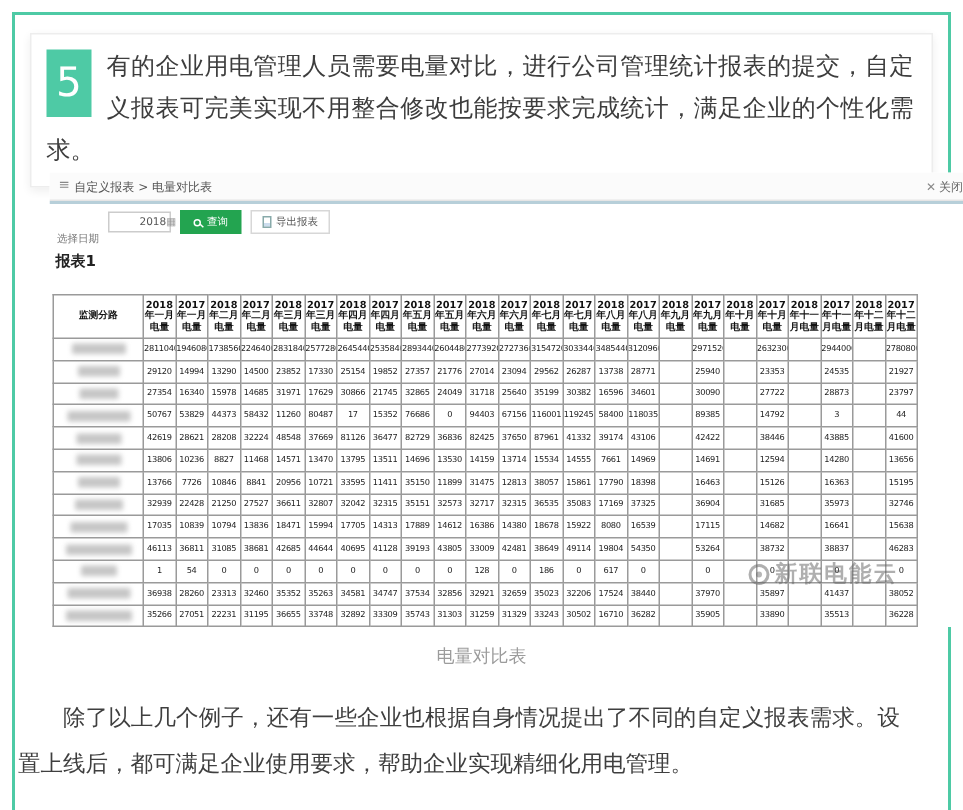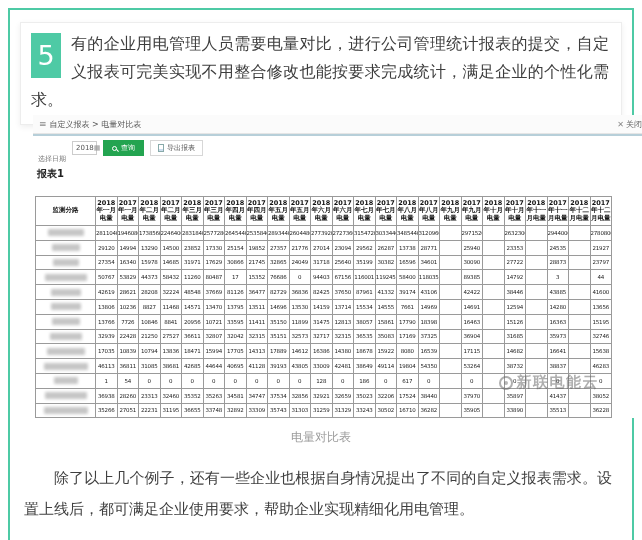--- a/index.html
+++ b/index.html
@@ -24,23 +24,23 @@
   .crumb-bar { height:19px; display:flex; align-items:center; padding:0 6px;
     background:#fbfbfb; border-bottom:1px solid #e5e5e5; font-size:8px; color:#555; }
   .hamburger { font-size:9px; color:#888; margin-right:3px; }
   .close-btn { margin-left:auto; display:flex; align-items:center; gap:2px;
     font-size:8px; color:#666; margin-right:-6px; white-space:nowrap; }
   .close-x { font-size:8px; color:#888; }
 
   .toolbar { display:flex; align-items:center; gap:6px; padding:5px 5px;
     border-top:2px solid #b7cfd9; height:26px; }
   .date-label { font-size:7px; color:#777;margin-top:22px; }
-  .date-input { width:25px; height:14px; border:1px solid #ccc; background:#fff;
+  .date-input { width:42px; height:14px; border:1px solid #ccc; background:#fff;
     font-size:7px; color:#555; display:flex; align-items:center;
-    justify-content:space-between; padding:0 3px; }
+    justify-content:space-between; padding:0 20px; }
   .cal-icon { font-size:7px; color:#999; line-height:1; }
   .btn-search { height:16px; background:#23a450; color:#fff; border:none;
     font-size:7px; display:flex; align-items:center; gap:4px; padding:0 9px; }
   .mag { width:5px; height:5px; border:1px solid #fff; border-radius:50%;
     position:relative; display:inline-block; }
   .mag::after { content:''; position:absolute; width:3px; height:1px;
     background:#fff; right:-3px; bottom:-1px; transform:rotate(45deg); }
   .btn-export { height:16px; background:#fff; border:1px solid #d7d7d7; color:#555;
     font-size:7px; display:flex; align-items:center; gap:3px; padding:0 7px; }
   .doc-icon { width:6px; height:8px; border:1px solid #8aa; display:inline-block;
@@ -65,21 +65,21 @@
     align-items:center; gap:4px; color:rgba(95,95,95,.5); font-size:15px;
     letter-spacing:1.5px; font-weight:bold; }
   .wm-circle { width:14px; height:14px; border:2px solid rgba(95,95,95,.5);
     border-radius:50%; position:relative; }
   .wm-circle::after { content:''; position:absolute; left:3px; top:3px;
     width:4px; height:4px; border-radius:50%; background:rgba(95,95,95,.45); }
 
   .caption { position:absolute; left:0; top:429px; width:642px;
     text-align:center; font-size:12px; color:#9c9c9c; }
 
-  .footer-para { position:absolute; left:24px; top:463px; width:588px;
+  .footer-para { position:absolute; left:12px; top:463px; width:588px;
     font-size:15px; line-height:31px; color:#3f3f3f; text-indent:2em;
     text-align:justify; }
 </style>
 </head>
 <body>
 
 <div class="frame"></div>
 
 <div class="intro-box">
   <span class="num-badge">5</span>

